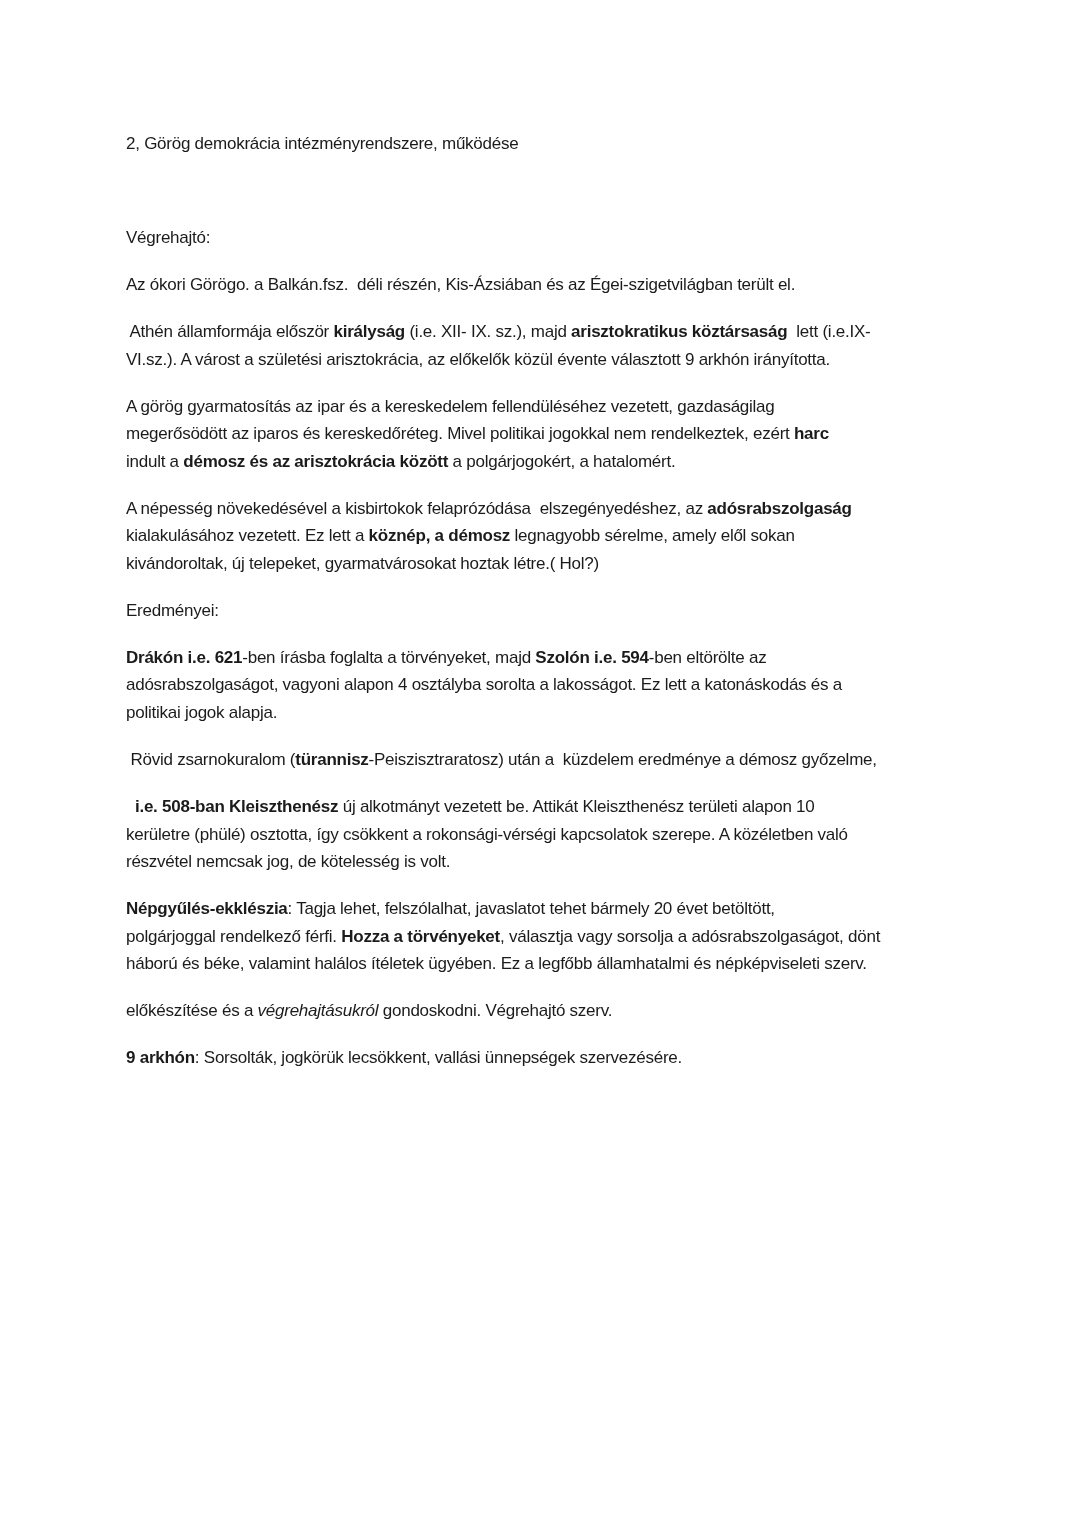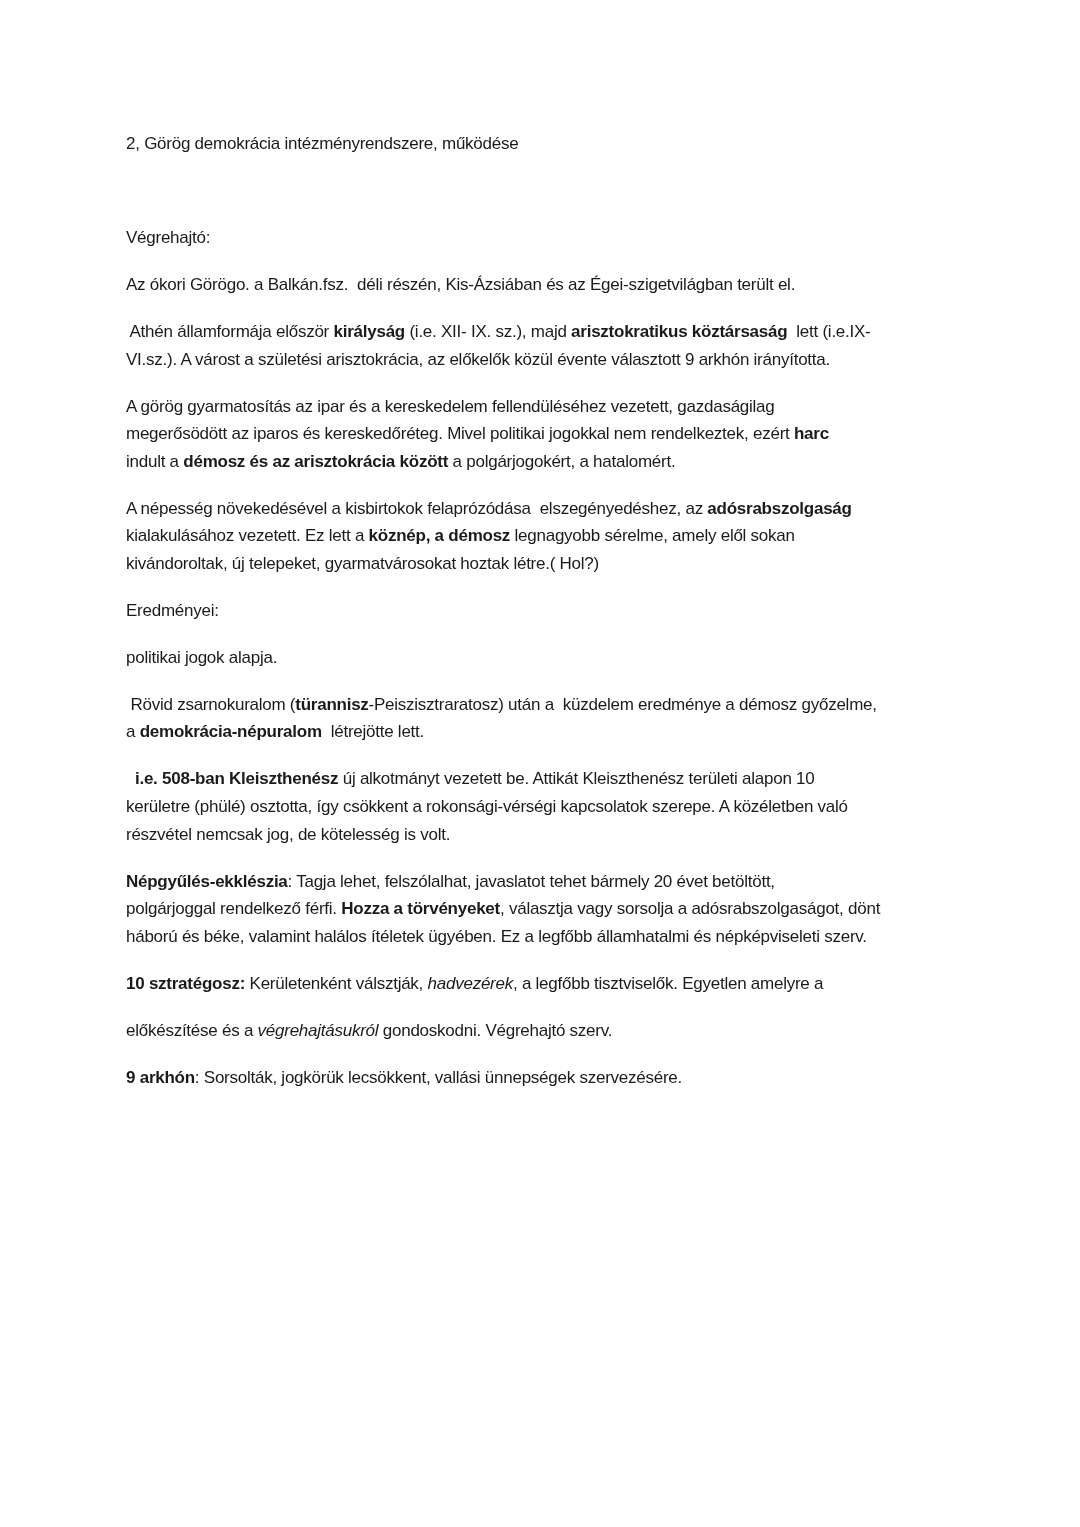--- a/index.html
+++ b/index.html
@@ -62,38 +62,38 @@
     </div>
     <div class="para">
       <div class="line"><span class="run">A népesség növekedésével a kisbirtokok felaprózódása  elszegényedéshez, az </span><span class="run b">adósrabszolgaság</span></div>
       <div class="line"><span class="run">kialakulásához vezetett. Ez lett a </span><span class="run b">köznép, a démosz</span><span class="run"> legnagyobb sérelme, amely elől sokan</span></div>
       <div class="line"><span class="run">kivándoroltak, új telepeket, gyarmatvárosokat hoztak létre.( Hol?)</span></div>
     </div>
     <div class="para">
       <div class="line"><span class="run">Eredményei:</span></div>
     </div>
     <div class="para">
+      <div class="line"><span class="run b">Drákón i.e. 621</span><span class="run">-ben írásba foglalta a törvényeket, majd </span><span class="run b">Szolón i.e. 594</span><span class="run">-ben eltörölte az</span></div>
+      <div class="line"><span class="run">adósrabszolgaságot, vagyoni alapon 4 osztályba sorolta a lakosságot. Ez lett a katonáskodás és a</span></div>
       <div class="line"><span class="run">politikai jogok alapja.</span></div>
     </div>
     <div class="para">
       <div class="line"><span class="run"> Rövid zsarnokuralom (</span><span class="run b">türannisz</span><span class="run">-Peiszisztraratosz) után a  küzdelem eredménye a démosz győzelme,</span></div>
-      <div class="line"><span class="run">a </span><span class="run b">demokrácia-népuralom</span><span class="run">  létrejötte lett.</span></div>
     </div>
     <div class="para">
       <div class="line"><span class="run">  </span><span class="run b">i.e. 508-ban Kleiszthenész</span><span class="run"> új alkotmányt vezetett be. Attikát Kleiszthenész területi alapon 10</span></div>
       <div class="line"><span class="run">kerületre (phülé) osztotta, így csökkent a rokonsági-vérségi kapcsolatok szerepe. A közéletben való</span></div>
       <div class="line"><span class="run">részvétel nemcsak jog, de kötelesség is volt.</span></div>
     </div>
     <div class="para">
       <div class="line"><span class="run b">Népgyűlés-ekklészia</span><span class="run">: Tagja lehet, felszólalhat, javaslatot tehet bármely 20 évet betöltött,</span></div>
       <div class="line"><span class="run">polgárjoggal rendelkező férfi. </span><span class="run b">Hozza a törvényeket</span><span class="run">, választja vagy sorsolja a adósrabszolgaságot, dönt</span></div>
       <div class="line"><span class="run">háború és béke, valamint halálos ítéletek ügyében. Ez a legfőbb államhatalmi és népképviseleti szerv.</span></div>
     </div>
     <div class="para">
-      <div class="line"><span class="run b">10 sztratégosz:</span><span class="run"> Kerületenként válsztják, </span><span class="run i">hadvezérek</span><span class="run">, a legfőbb tisztviselők. Egyetlen amelyre a</span></div>
     </div>
     <div class="para">
       <div class="line"><span class="run">előkészítése és a </span><span class="run i">végrehajtásukról</span><span class="run"> gondoskodni. Végrehajtó szerv.</span></div>
     </div>
     <div class="para">
       <div class="line"><span class="run b">9 arkhón</span><span class="run">: Sorsolták, jogkörük lecsökkent, vallási ünnepségek szervezésére.</span></div>
     </div>
   </div>
 
 </body></html>

